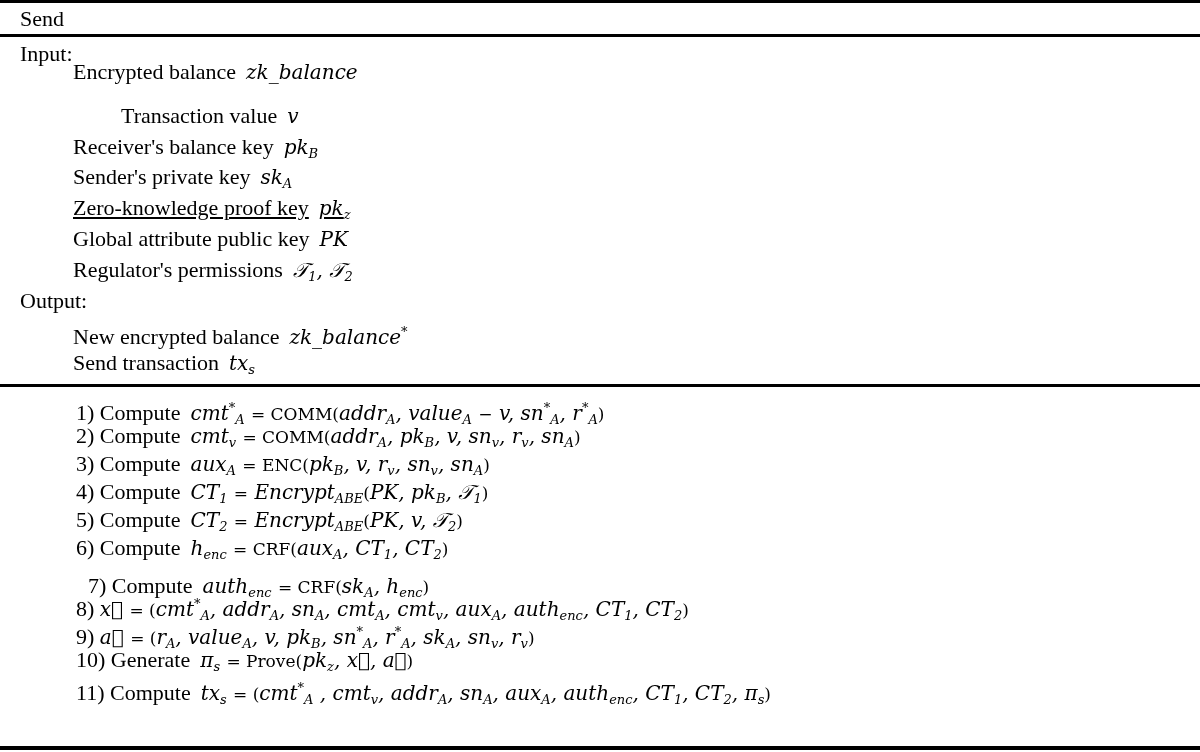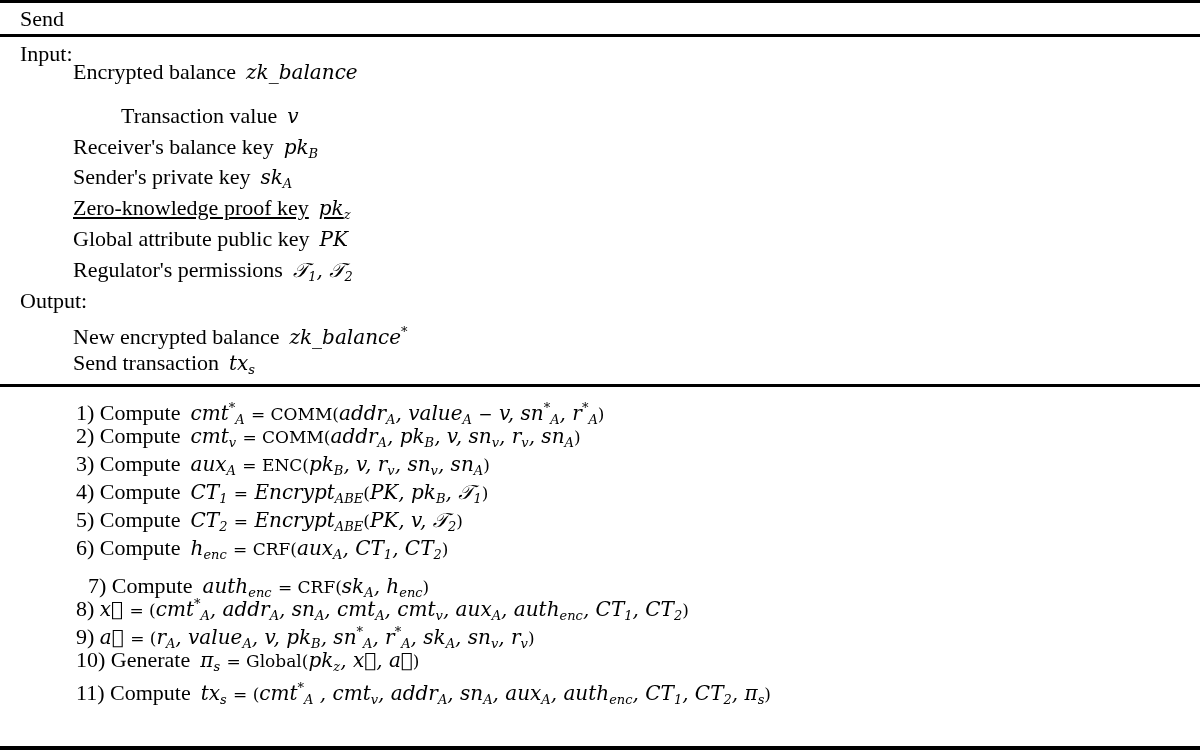--- a/index.html
+++ b/index.html
@@ -84,19 +84,19 @@
 <div class="line" style="left:88px; top:562px;margin-top:10px;">
   <span>7)</span> <span class="lbl">Compute</span><span class="m">auth<sub>enc</sub> <span class="mu">= CRF(</span>sk<sub>A</sub>, h<sub>enc</sub><span class="mu">)</span></span>
 </div>
 <div class="line" style="left:76px; top:590px;">
   <span>8)</span> <span class="m">x⃗ <span class="mu">= (</span>cmt<sup>*</sup><sub>A</sub>, addr<sub>A</sub>, sn<sub>A</sub>, cmt<sub>A</sub>, cmt<sub>v</sub>, aux<sub>A</sub>, auth<sub>enc</sub>, CT<sub>1</sub>, CT<sub>2</sub><span class="mu">)</span></span>
 </div>
 <div class="line" style="left:76px; top:618px;">
   <span>9)</span> <span class="m">a⃗ <span class="mu">= (</span>r<sub>A</sub>, value<sub>A</sub>, v, pk<sub>B</sub>, sn<sup>*</sup><sub>A</sub>, r<sup>*</sup><sub>A</sub>, sk<sub>A</sub>, sn<sub>v</sub>, r<sub>v</sub><span class="mu">)</span></span>
 </div>
 <div class="line" style="left:76px; top:646px;">
-  <span>10)</span> <span class="lbl">Generate</span><span class="m">π<sub>s</sub> <span class="mu">= Global(</span>pk<sub>z</sub>, x⃗, a⃗<span class="mu">)</span></span>
+  <span>10)</span> <span class="lbl">Generate</span><span class="m">π<sub>s</sub> <span class="mu">= Prove(</span>pk<sub>z</sub>, x⃗, a⃗<span class="mu">)</span></span>
 </div>
 <div class="line" style="left:76px; top:674px;">
   <span>11)</span> <span class="lbl">Compute</span><span class="m">tx<sub>s</sub> <span class="mu">= (</span>cmt<sup>*</sup><sub>A</sub> , cmt<sub>v</sub>, addr<sub>A</sub>, sn<sub>A</sub>, aux<sub>A</sub>, auth<sub>enc</sub>, CT<sub>1</sub>, CT<sub>2</sub>, π<sub>s</sub><span class="mu">)</span></span>
 </div>
 
 <div class="rule bottom"></div>
 
 </body></html>

